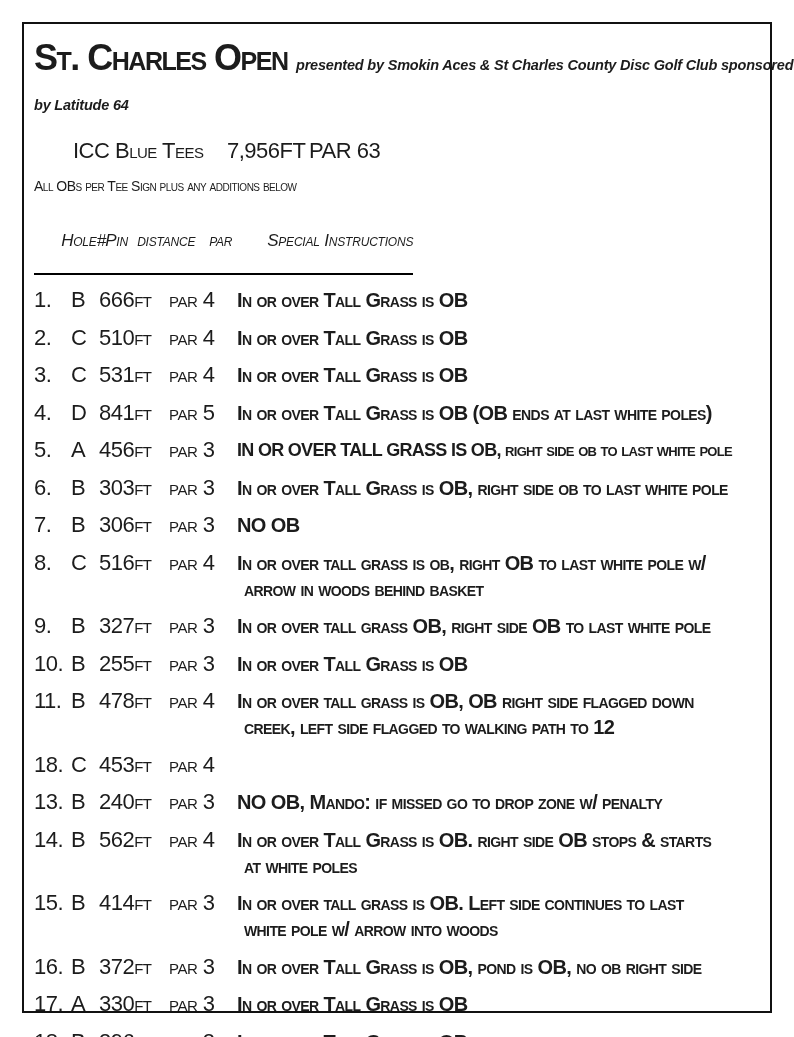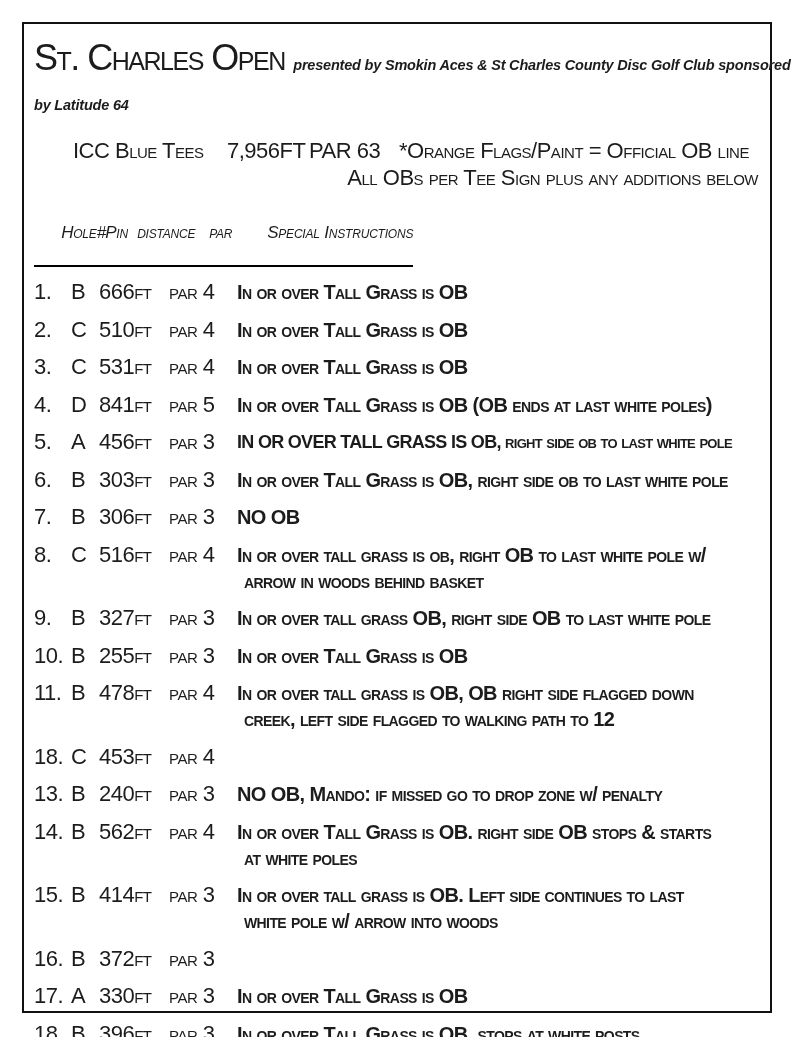--- a/index.html
+++ b/index.html
@@ -16,21 +16,21 @@
     width: 750px; height: 991px;
     border: 2px solid #111111;
     background: #ffffff;
     padding: 12px 12px 0 10px;
   }
 
   
   .title-block { margin-top: 2px; line-height: 40px; }
   .doc-title {
     font-size: 36px;
-    font-weight: normal;
+    font-weight: bold;
     font-variant: small-caps;
     letter-spacing: -1.5px;
     white-space: pre;
   }
   .doc-subtitle {
     font-size: 14.5px;
     font-weight: bold;
     font-style: italic;
     letter-spacing: -0.2px;
     line-height: 26px;
@@ -49,27 +49,26 @@
     white-space: pre;
   }
   .info-line .seg { position: absolute; top: 0; margin-left: 37px; }
   .seg-tees  { left: 2px; }
   .seg-dist  { left: 156px; }
   .seg-par   { left: 238px; }
   .seg-obnote{ left: 328px; }
 
   
   .ob-rule {
-    margin-top: 0;
-    font-size: 22px;
+    margin-top: 8px;
+    font-size: 14px;
     line-height: 26px;
     font-variant: small-caps;
     letter-spacing: -0.5px;
     white-space: pre;
-    text-align: right;
   }
 
   
   .table-header {
     display: inline-block;
     margin-top: 10px;
     font-size: 17px;
     line-height: 21px;
     font-style: italic;
     font-variant: small-caps;
@@ -115,21 +114,20 @@
 
   <div class="title-block">
     <span class="doc-title">St. Charles Open</span><span class="doc-title"> </span><span class="doc-subtitle">presented by Smokin Aces &amp; St Charles County Disc Golf Club sponsored
 by Latitude 64</span>
   </div>
 
   <div class="info-line">
     <span class="seg seg-tees">ICC Blue Tees</span>
     <span class="seg seg-dist">7,956FT</span>
     <span class="seg seg-par">PAR 63</span>
-    <span class="seg seg-obnote">*Orange Flags/Paint = Official OB line</span>
   </div>
 
   <div class="ob-rule">All OBs per Tee Sign plus any additions below</div>
 
   <div>
     <div class="table-header">
       <span class="hcell h-hole">Hole#</span><span class="hcell h-pin">Pin</span><span class="hcell h-dist">distance</span><span class="hcell h-par">par</span><span class="hcell">Special Instructions</span>
     </div>
   </div>
 
@@ -255,20 +253,21 @@
     <span class="c par">par 3</span>
     <span class="c instr">In or over tall grass is OB. Left side continues to last
 white pole w/ arrow into woods</span>
   </div>
 
   <div class="row">
     <span class="c num">16.</span>
     <span class="c pin">B</span>
     <span class="c dist">372ft</span>
     <span class="c par">par 3</span>
+    <span class="c instr">In or over Tall Grass is OB, pond is OB, no ob right side</span>
   </div>
 
   <div class="row">
     <span class="c num">17.</span>
     <span class="c pin">A</span>
     <span class="c dist">330ft</span>
     <span class="c par">par 3</span>
     <span class="c instr">In or over Tall Grass is OB</span>
   </div>
 

